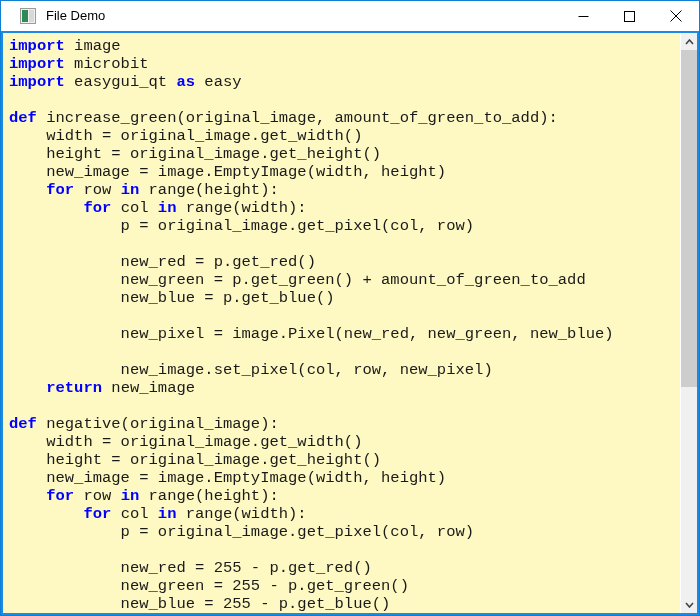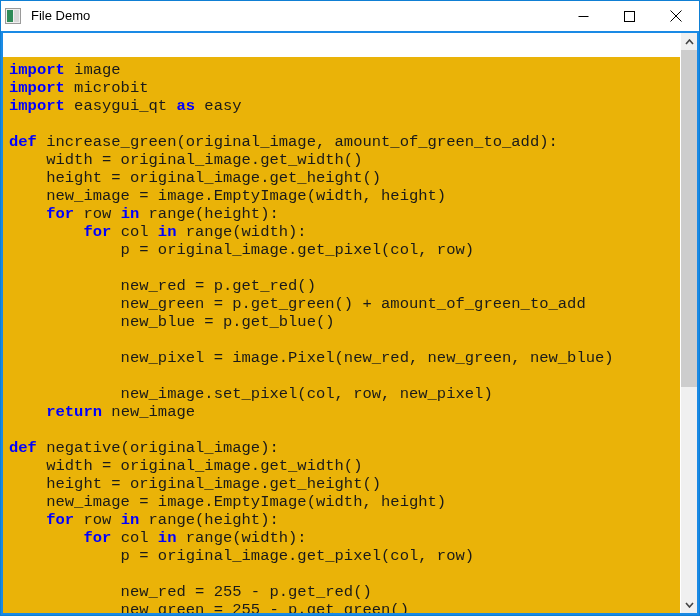--- a/index.html
+++ b/index.html
@@ -33,21 +33,21 @@
     min-height: 30px;
     background: #ffffff;
     display: flex;
     align-items: center;
     box-sizing: border-box;
   }
 
   .title-left {
     display: flex;
     align-items: flex-end;
-    padding-left: 4px;
+    padding-left: 19px;
     flex: 1 1 auto;
     min-width: 0;
   }
 
   .app-icon {
     width: 16px;
     height: 16px;
     position: relative;
     flex: 0 0 auto;
     background: #f0f0f0;
@@ -111,24 +111,23 @@
     border-bottom: 2px solid #1a8ae5;
     box-sizing: border-box;
     background: #ffffff;
     overflow: hidden;
   }
 
   .code-pane {
     flex: 1 1 auto;
     overflow: hidden;
     position: relative;
-    background: #eab308;
+    background: #fef9c3;
     padding: 4px 0 0 6px;
     box-sizing: border-box;
-    margin-top: 24px;
   }
 
   .code {
     font-family: "Liberation Mono", "DejaVu Sans Mono", monospace;
     font-size: 15.5px;
     line-height: 18px;
     white-space: pre;
     color: #1a1a1a;
     letter-spacing: 0px;
   }

